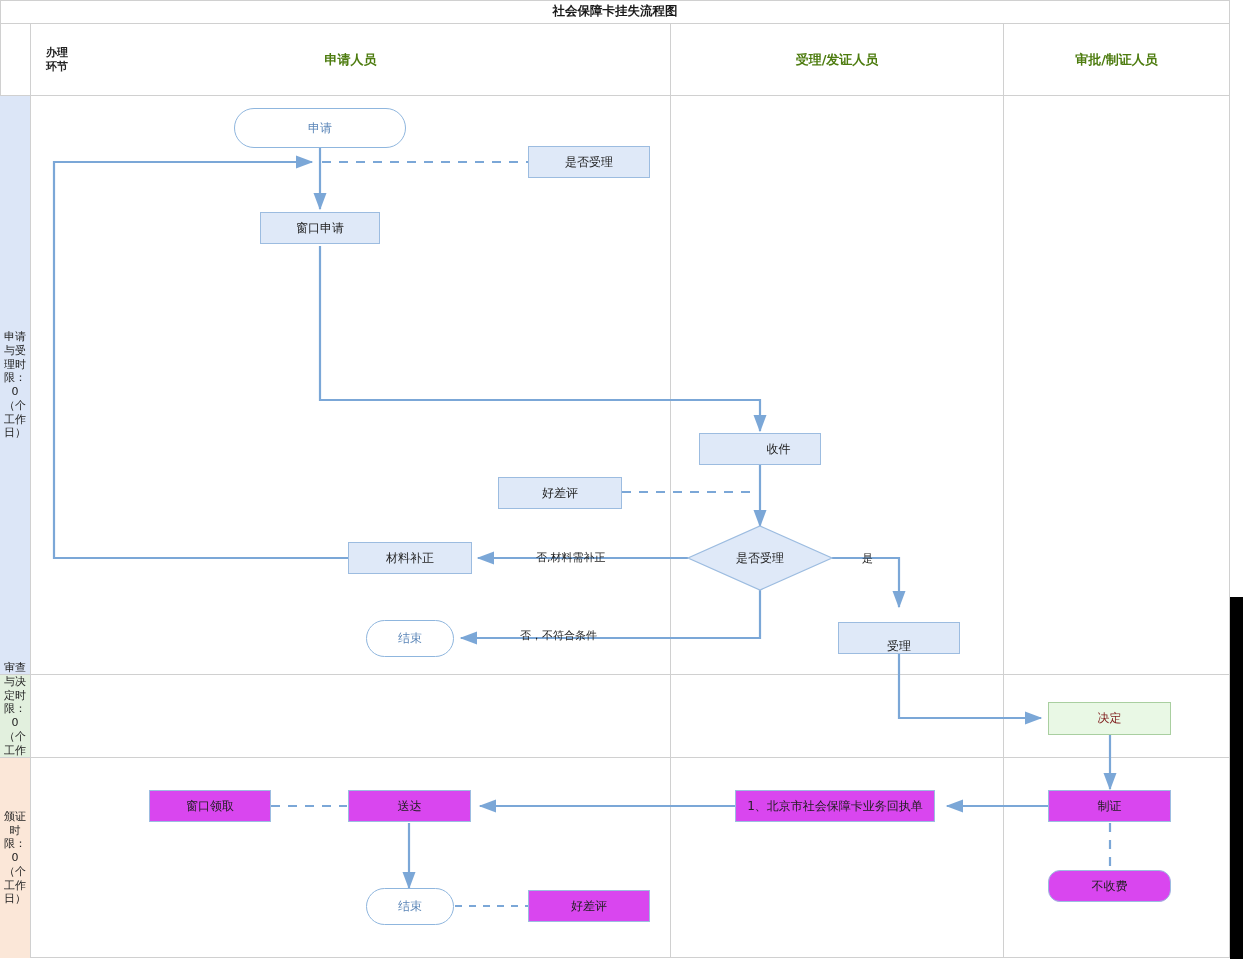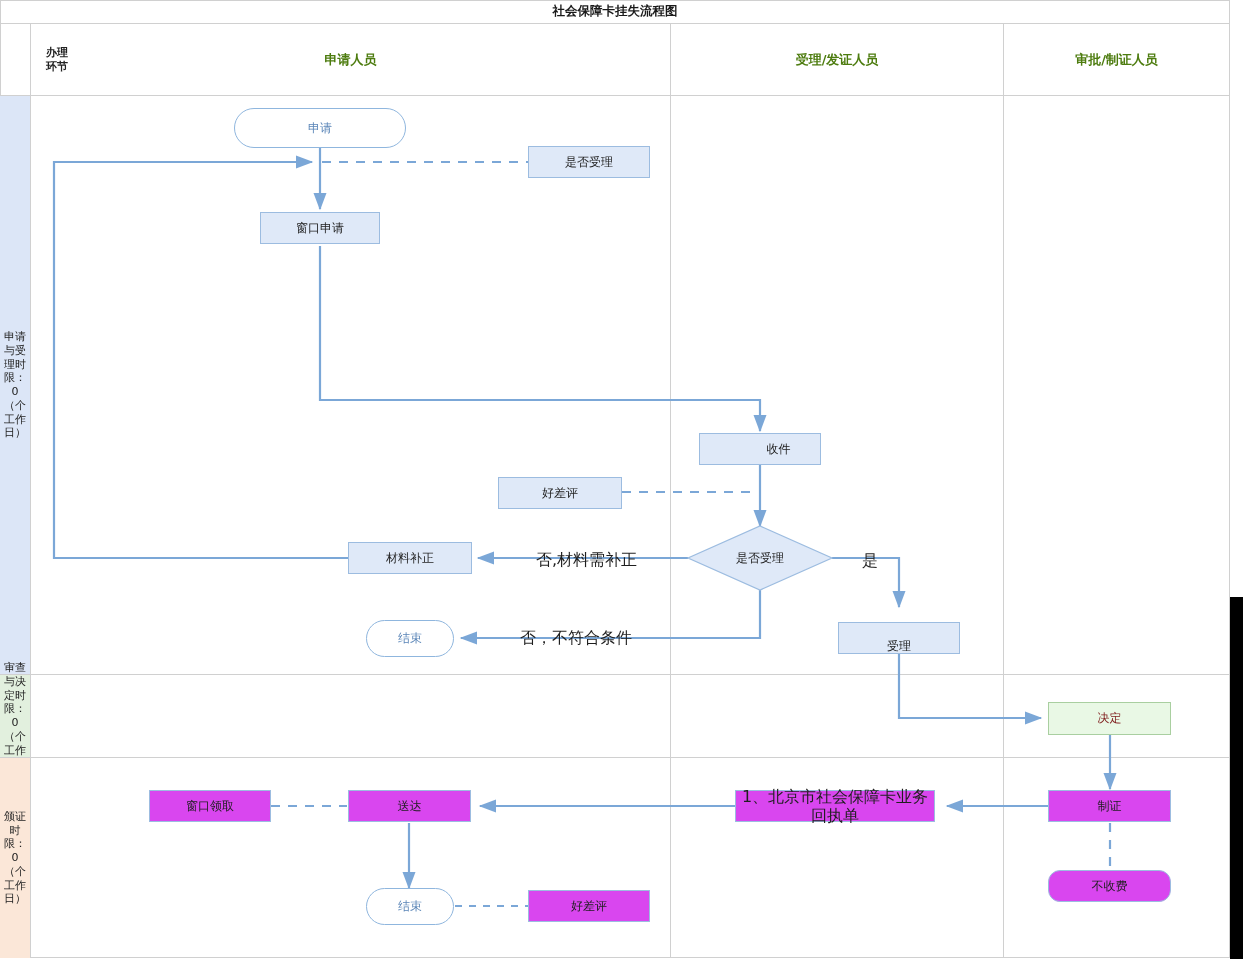--- a/index.html
+++ b/index.html
@@ -73,21 +73,21 @@
     background:#ffffff;border:1.5px solid #8fb6de;color:#5b86b8;
     border-radius:24px;
   }
   .n-diamond{
     background:transparent;border:none;color:#1f1f1f;
   }
   .n-diamond .dlabel{position:relative;z-index:2;}
 
   .edge-label{
     position:absolute;
-    font-size:16px;color:#1f1f1f;
+    font-size:11px;color:#1f1f1f;
     white-space:nowrap;
     background:transparent;
   }
 
   
   #scroll-thumb{
     position:absolute;right:0;top:597px;width:13px;height:362px;background:#000000;
   }
   #scroll-track{
     position:absolute;right:0;top:0;width:13px;height:597px;background:#ffffff;
@@ -217,21 +217,21 @@
   </div>
 
   <div class="node n-peach" style="left:1048px;top:790px;width:123px;height:32px;">
     <span>制证</span>
   </div>
 
   <div class="node n-peach" style="left:1048px;top:870px;width:123px;height:32px;border-radius:12px;">
     <span>不收费</span>
   </div>
 
-  <div class="node n-peach" style="left:735px;top:790px;width:200px;height:32px;font-size:16px;">
+  <div class="node n-peach" style="left:735px;top:790px;width:200px;height:32px;font-size:12px;">
     <span>1、北京市社会保障卡业务回执单</span>
   </div>
 
   <div class="node n-peach" style="left:348px;top:790px;width:123px;height:32px;">
     <span>送达</span>
   </div>
 
   <div class="node n-peach" style="left:149px;top:790px;width:122px;height:32px;">
     <span>窗口领取</span>
   </div>

